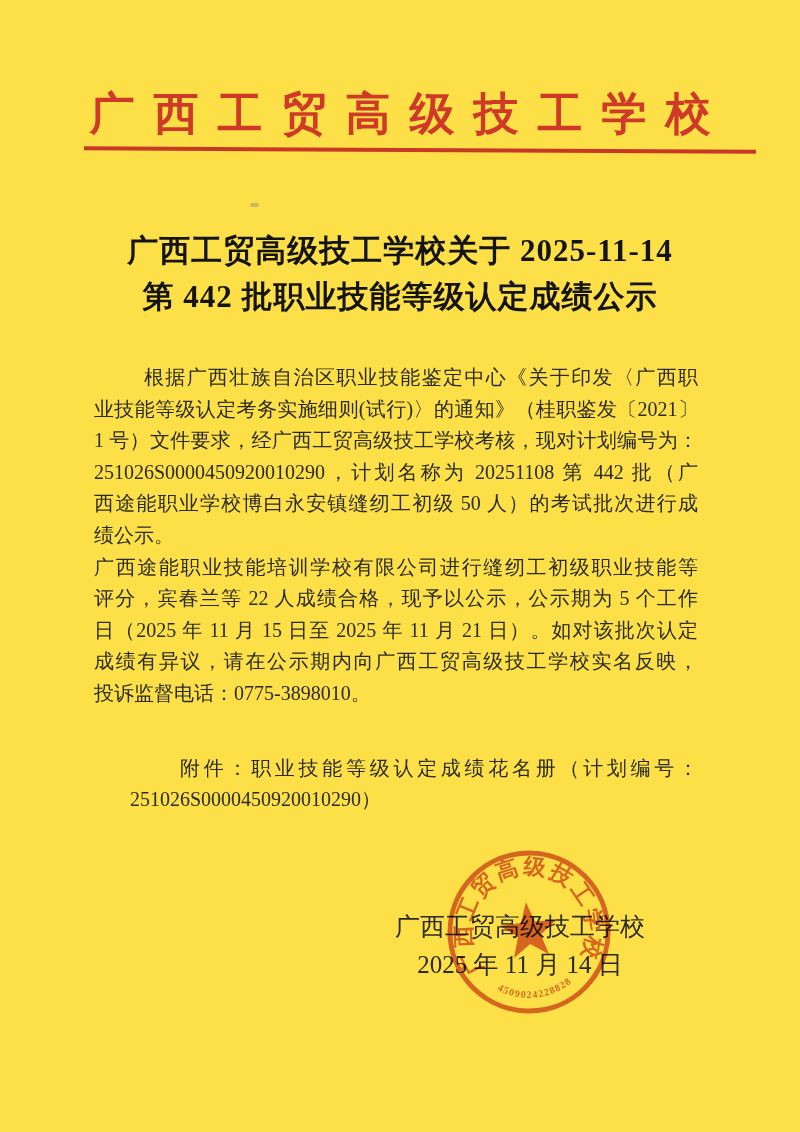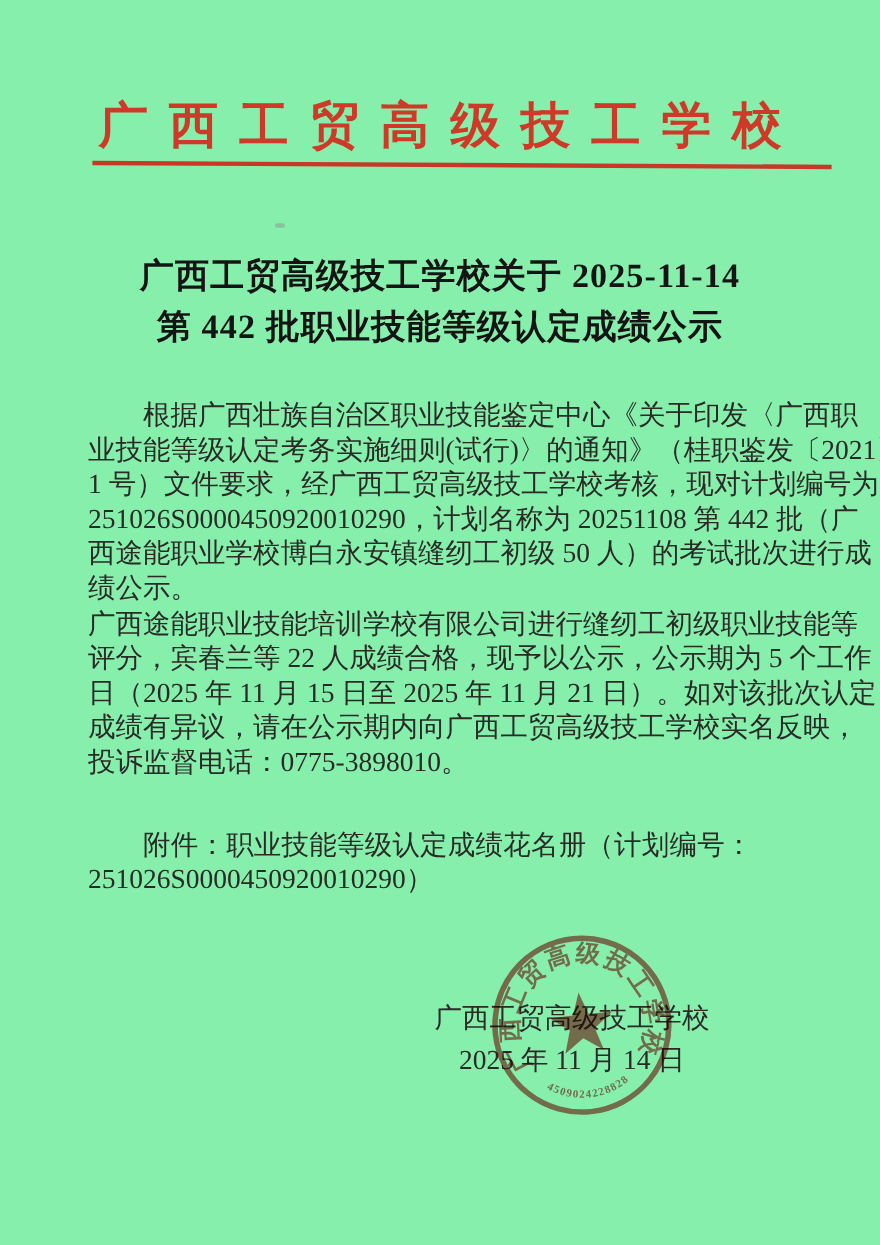--- a/index.html
+++ b/index.html
@@ -1,18 +1,18 @@
 <!DOCTYPE html>
 <html><head>
 <meta charset="utf-8">
 <style>
   html,body { margin:0; padding:0; background:#e8e8e8; }
   .page {
     position:relative; width:800px; height:1132px; margin:0 auto;
-    background:#86efac; overflow:hidden;
+    background:#fde047; overflow:hidden;
     font-family:"Liberation Serif", serif;
   }
   
   .letterhead {
     position:absolute; top:84px; left:0; right:0;
     text-align:center; font-size:45px; font-weight:bold;
     color:#ce3a27; letter-spacing:19px; padding-left:19px;
     line-height:60px; white-space:nowrap;
   }
   .letterhead-rule {
@@ -20,31 +20,31 @@
     background:#c73826; transform:rotate(0.3deg);
   }
   
   .doc-title {
     position:absolute; top:228px; left:0; right:0;
     text-align:center; font-weight:bold; color:#141414;
     font-size:31px; line-height:46px; letter-spacing:1px;
   }
   
   .body-block {
-    position:absolute; top:362px; left:80px; width:604px;
-    font-size:25px; color:#29292624; color:#2a2a26;
+    position:absolute; top:362px; left:94px; width:604px;
+    font-size:20px; color:#29292624; color:#2a2a26;
   }
   .ln {
     line-height:31.6px; height:31.6px; white-space:nowrap;
     text-align:justify; text-align-last:justify; text-justify:inter-character;
     overflow:visible;
   }
   .ln.indent { padding-left:50px; }
   .ln.plain { text-align:center; text-align-last:left; }
-  .attachment { margin-top:43px; }
+  .attachment { margin-top:43px;margin-left:36px; }
   
   .signature {
     position:absolute; top:908px; left:375px; width:290px;
     text-align:center; font-size:25px; line-height:38px; color:#2a2a26;
   }
   
   .seal {
     position:absolute; left:415px; top:818px; width:228px; height:228px;
     transform:rotate(-6deg); mix-blend-mode:multiply; opacity:0.82;
   }

